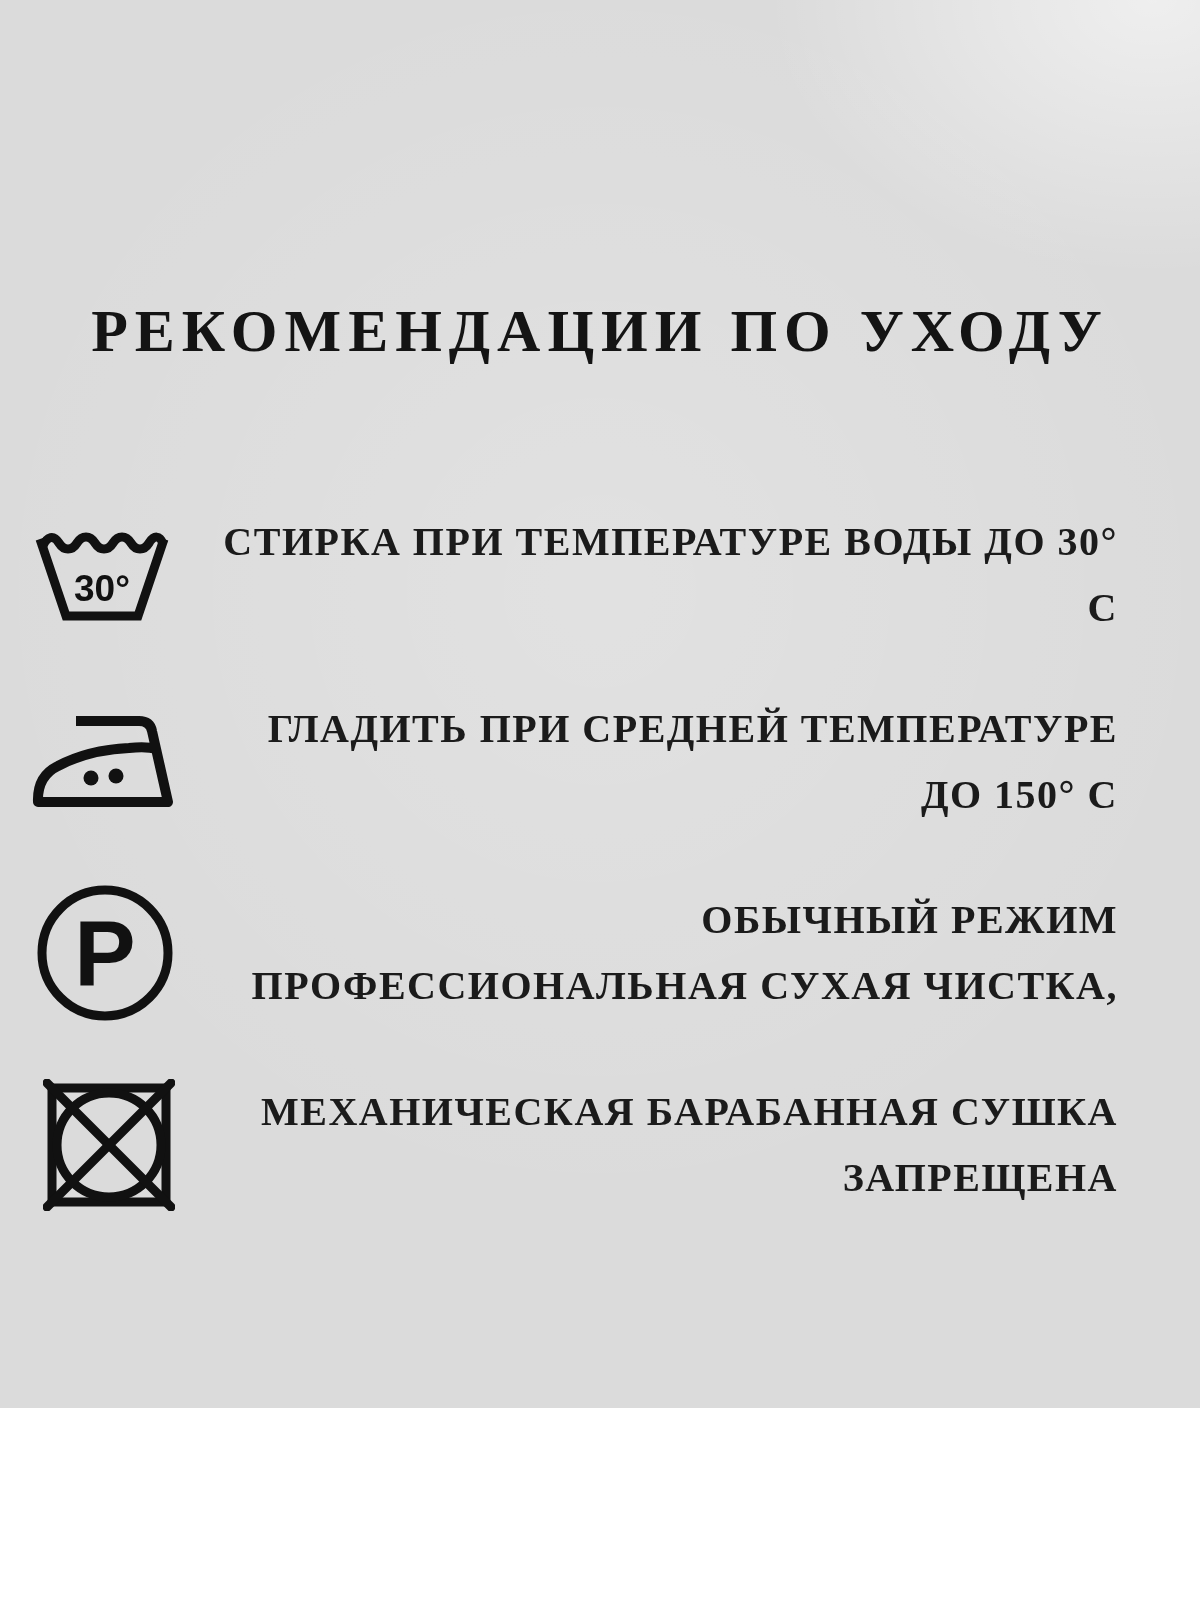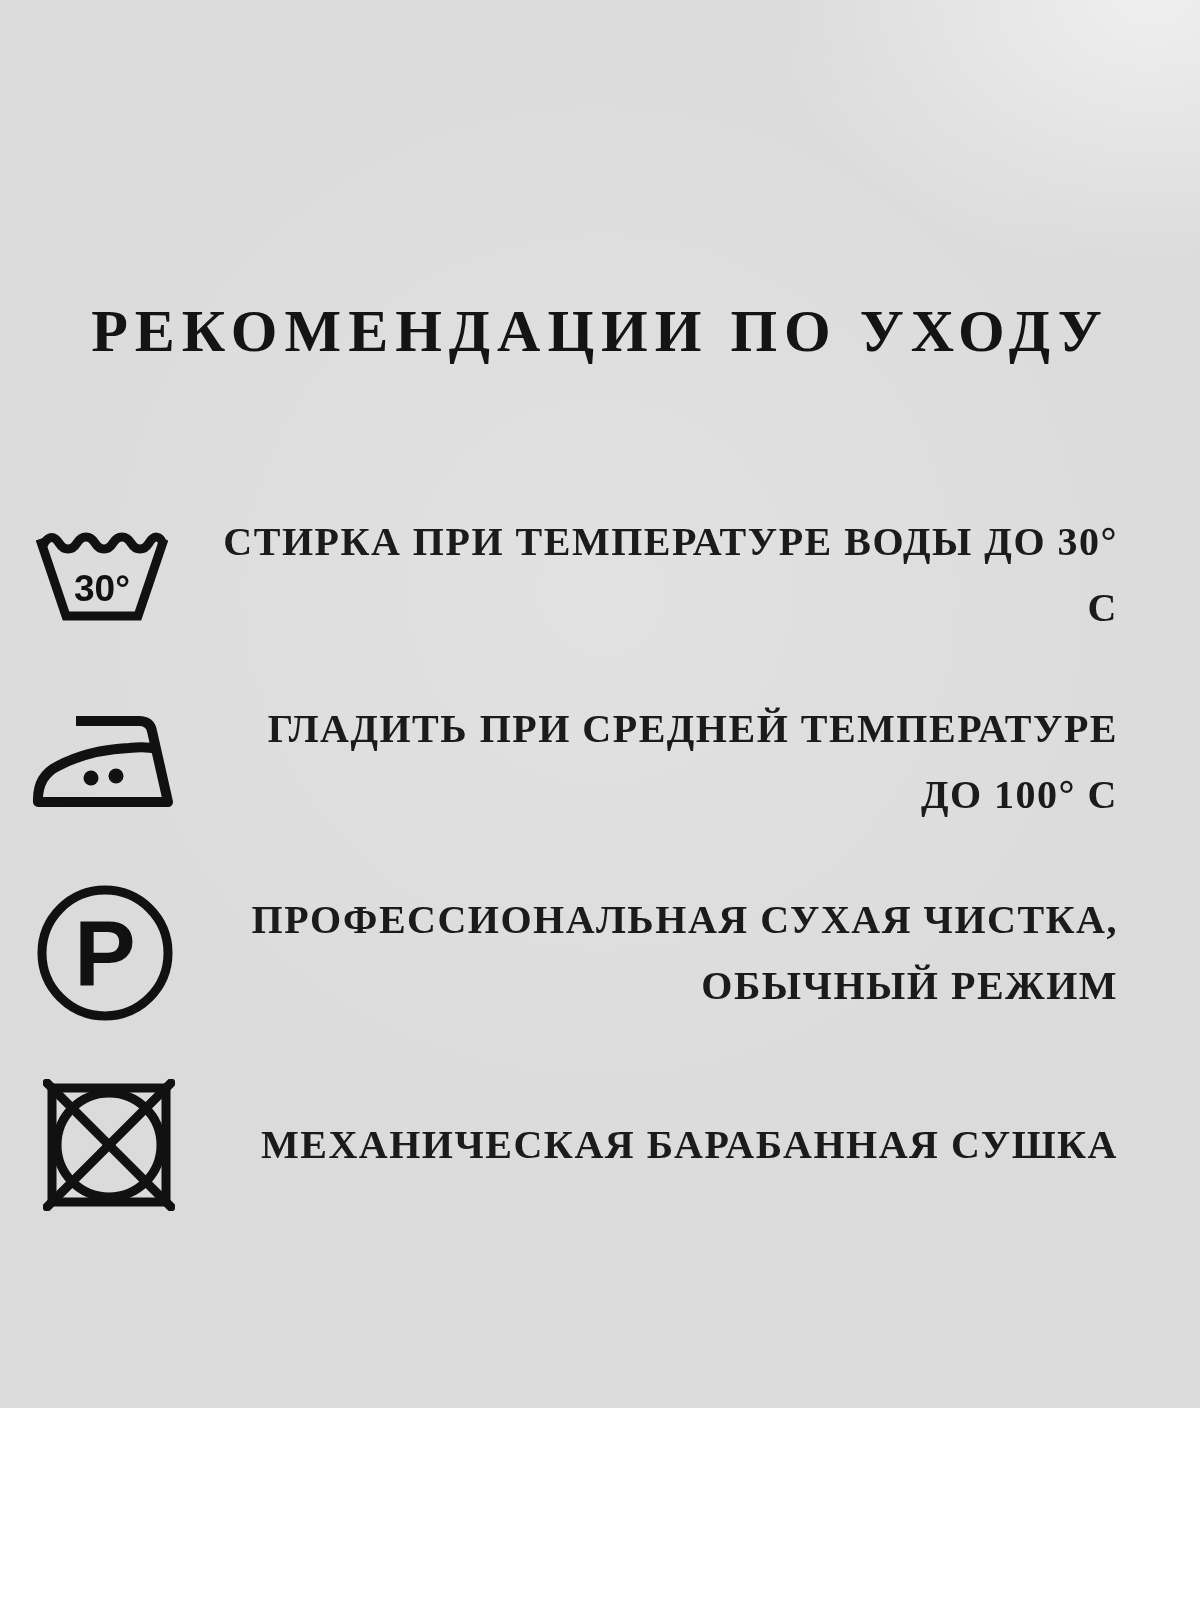--- a/index.html
+++ b/index.html
@@ -93,45 +93,46 @@
     <div class="row row-iron">
       <div class="icon-box" style="margin-left:-6px;">
         <svg class="icon-svg" width="150" height="100" viewBox="0 0 150 100" aria-hidden="true">
           <path d="M47 9 L110 9 Q121 9 123 19 L139 90 L9 90 Q8 64 29 54 Q59 38 100 36 Q117 34 128 37" fill="none" stroke="#111" stroke-width="10" stroke-linejoin="round" stroke-linecap="butt"></path>
           <circle cx="62" cy="66" r="7.5" fill="#111"></circle>
           <circle cx="87" cy="64" r="7.5" fill="#111"></circle>
         </svg>
       </div>
       <div class="text-box">
         <div>ГЛАДИТЬ ПРИ СРЕДНЕЙ ТЕМПЕРАТУРЕ</div>
-        <div>ДО 100° С</div>
+        <div>ДО 150° С</div>
       </div>
     </div>
 
     <div class="row row-dry">
       <div class="icon-box">
         <svg class="icon-svg" width="140" height="140" viewBox="0 0 140 140" aria-hidden="true">
           <circle cx="70" cy="70" r="63" fill="none" stroke="#111" stroke-width="9"></circle>
           <text class="p-letter-label" x="70" y="103" text-anchor="middle" fill="#111">P</text>
         </svg>
       </div>
       <div class="text-box">
+        <div>ОБЫЧНЫЙ РЕЖИМ</div>
         <div>ПРОФЕССИОНАЛЬНАЯ СУХАЯ ЧИСТКА,</div>
-        <div>ОБЫЧНЫЙ РЕЖИМ</div>
       </div>
     </div>
 
     <div class="row row-tumble">
       <div class="icon-box" style="margin-left:8px;">
         <svg class="icon-svg" width="132" height="132" viewBox="0 0 132 132" aria-hidden="true">
           <rect x="9" y="9" width="114" height="114" fill="none" stroke="#111" stroke-width="9"></rect>
           <circle cx="66" cy="66" r="52" fill="none" stroke="#111" stroke-width="9"></circle>
           <line x1="4" y1="4" x2="128" y2="128" stroke="#111" stroke-width="9" stroke-linecap="round"></line>
           <line x1="128" y1="4" x2="4" y2="128" stroke="#111" stroke-width="9" stroke-linecap="round"></line>
         </svg>
       </div>
       <div class="text-box">
         <div>МЕХАНИЧЕСКАЯ БАРАБАННАЯ СУШКА</div>
+        <div>ЗАПРЕЩЕНА</div>
       </div>
     </div>
 
   </div>
 </div>
 
 </body></html>

